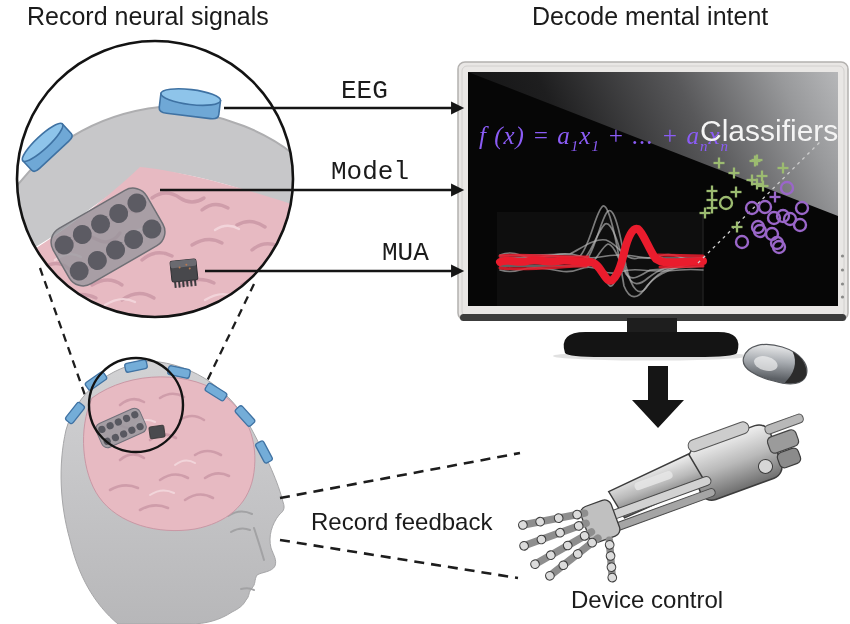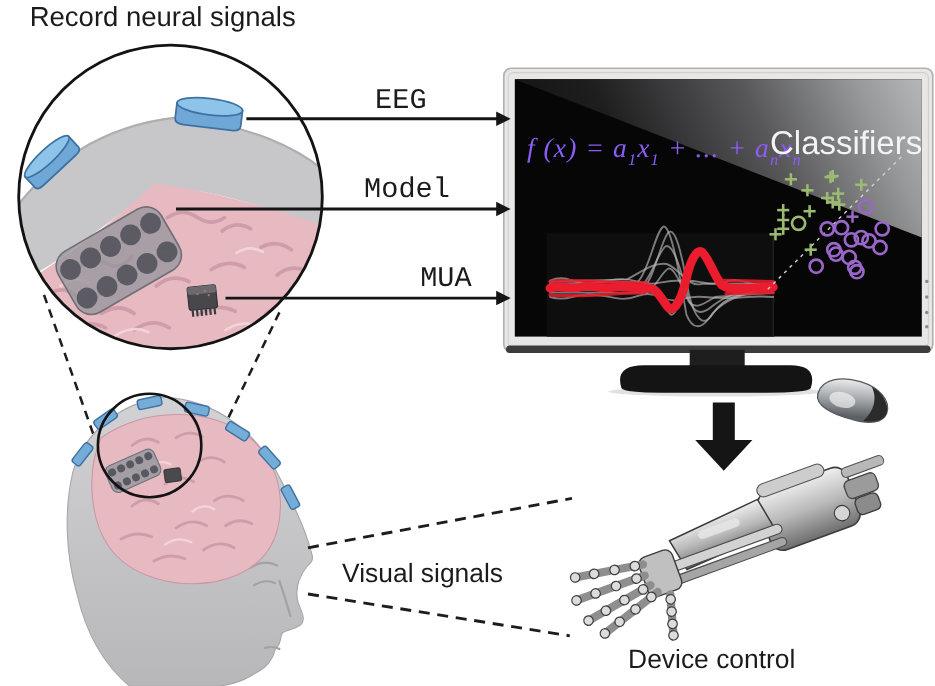--- a/index.html
+++ b/index.html
@@ -352,24 +352,25 @@
           <line x1="598" y1="524" x2="588" y2="560" stroke="#8e8e8e" stroke-width="7.5" stroke-linecap="round"></line>
           <circle cx="596.8" cy="528.32" r="4.3" fill="#dcdcdc" stroke="#3f3f3f" stroke-width="1.1"></circle>
           <circle cx="593.8" cy="539.12" r="4.3" fill="#dcdcdc" stroke="#3f3f3f" stroke-width="1.1"></circle>
           <circle cx="590.8" cy="549.92" r="4.3" fill="#dcdcdc" stroke="#3f3f3f" stroke-width="1.1"></circle>
           <circle cx="588" cy="560" r="4.3" fill="#dcdcdc" stroke="#3f3f3f" stroke-width="1.1"></circle>
         </g>
   </g>
 </svg>
 
 <div class="lbl title" style="left:27px;top:2px;">Record neural signals</div>
+<div class="lbl title" style="left:532px;top:2px;">Decode mental intent</div>
 
 <div class="lbl sig" style="left:341px;top:76px;">EEG</div>
 <div class="lbl sig" style="left:331px;top:157px;">Model</div>
 <div class="lbl sig" style="left:339px;top:238px;margin-left:43px;">MUA</div>
 
 <div class="formula" id="formula" style="left:479px;top:122px;"><span>f (x) = a</span><span class="sub">1</span><span>x</span><span class="sub">1</span><span> + ... + a</span><span class="sub">n</span><span>x</span><span class="sub">n</span></div>
 <div class="screen-lbl" style="left:700px;top:114px;font-size:30px;">Classifiers</div>
 
-<div class="lbl cap" style="left:311px;top:508px;">Visual signals</div>
+<div class="lbl cap" style="left:311px;top:508px;">Record feedback</div>
 <div class="lbl cap" style="left:571px;top:586px;">Device control</div>
 
 </div>
 
 </body></html>

